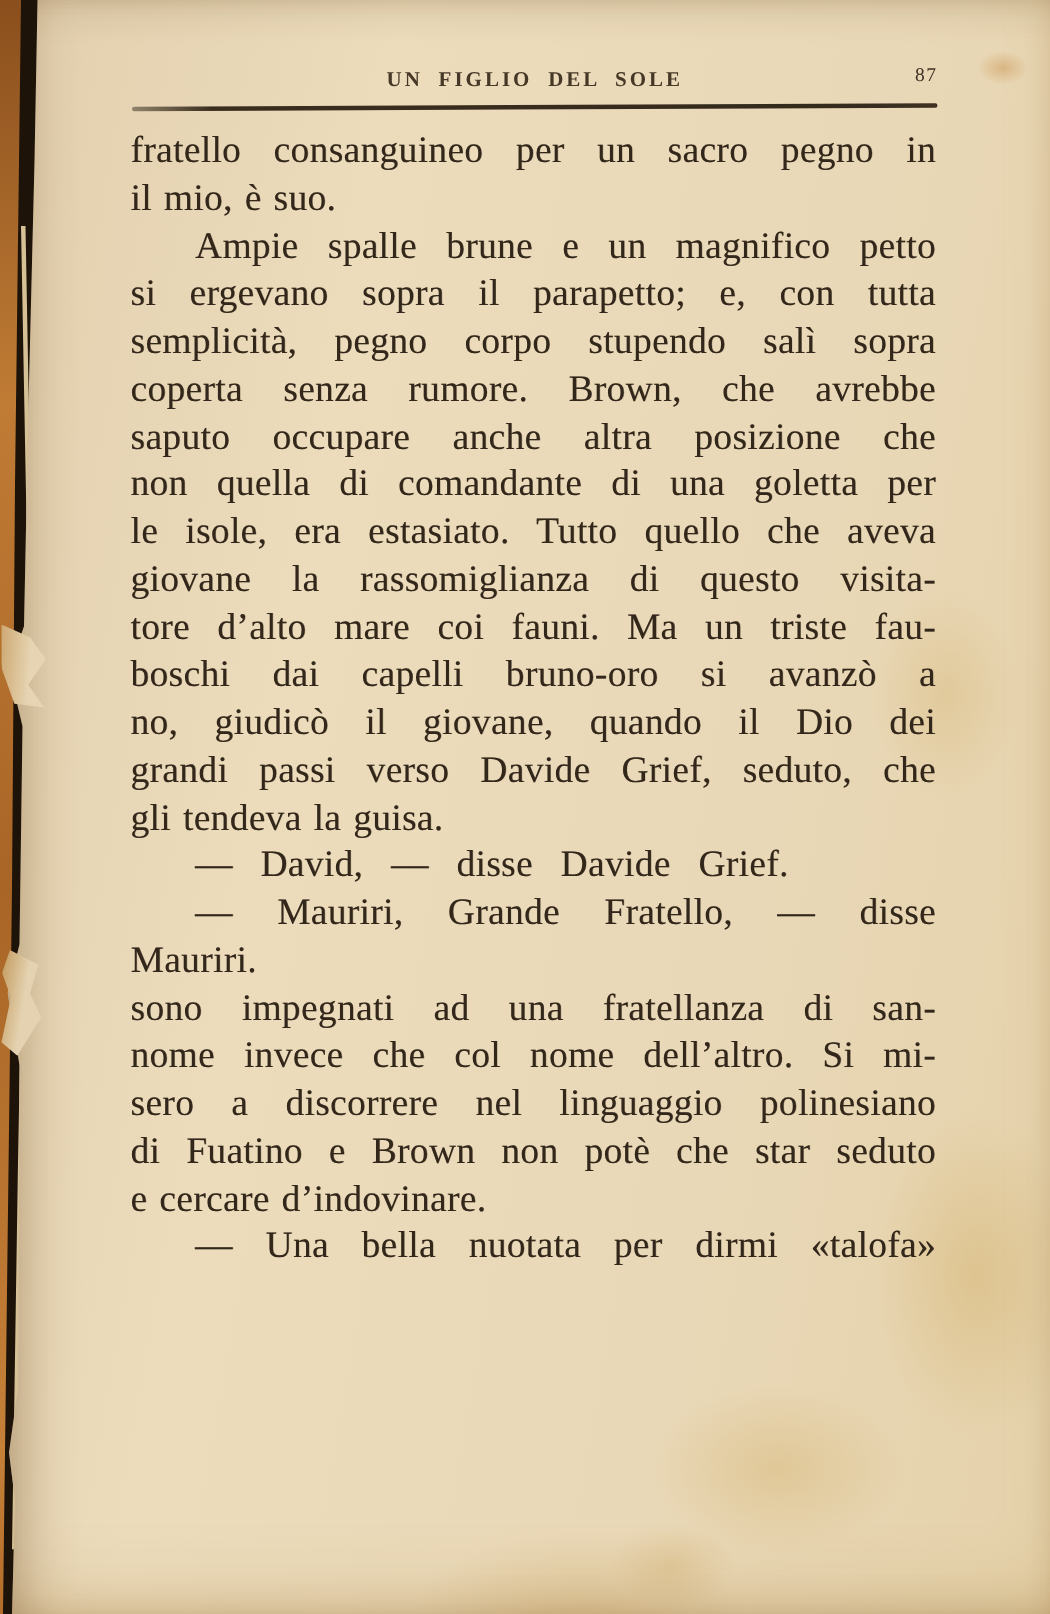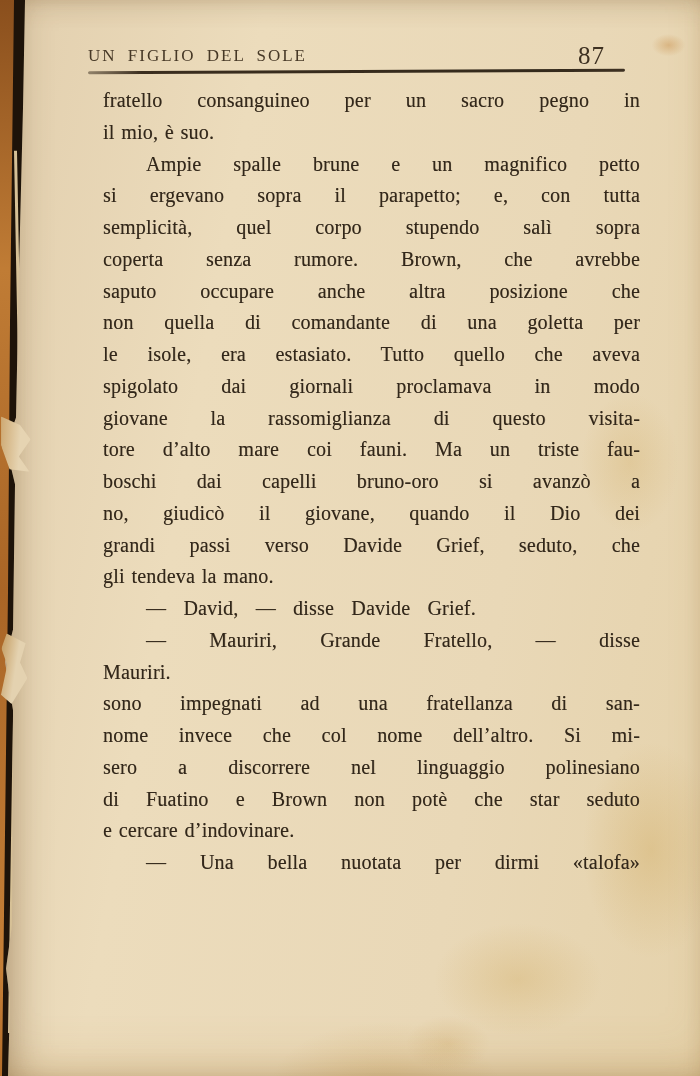--- a/index.html
+++ b/index.html
@@ -58,39 +58,39 @@
       inset 28px 0 40px -18px rgba(100, 65, 25, 0.45),
       inset -6px 0 22px -12px rgba(130, 92, 45, 0.22),
       inset 0 -28px 55px -26px rgba(172, 122, 45, 0.30),
       inset 0 16px 34px -22px rgba(120, 85, 40, 0.22);
   }
 
   
   .header-row { position: absolute; top: 44px; left: 88px; width: 537px; height: 26px; }
   .header-title {
     position: absolute; left: 0; width: 100%; top: 2px;
-    text-align: left; font-size: 17px; font-weight: normal;
+    text-align: center; font-size: 14px; font-weight: bold;
     letter-spacing: 2px; word-spacing: 5px;
     color: #463826;
   }
   .page-num {
-    position: absolute; right: 20px; top: -2px;
-    font-size: 25px; color: #3e3122; letter-spacing: 1px;
+    position: absolute; right: 0; top: -2px;
+    font-size: 13px; color: #3e3122; letter-spacing: 1px;
   }
   .rule {
     position: absolute; top: 70px; left: 88px; width: 537px; height: 3px;
     background: linear-gradient(90deg, rgba(62,49,34,0.5), #3a2d1e 10%, #342a1c 85%, #3e3122);
     border-radius: 2px;
     transform: rotate(-0.25deg);
   }
 
   
   .text-block {
     position: absolute; top: 85px; left: 87px; width: 537px;
-    font-size: 20px; color: #32271a; margin-left: 16px;
+    font-size: 25px; color: #32271a;
   }
   .line {
     height: 31.75px; line-height: 31.75px;
     letter-spacing: 0.2px; word-spacing: 1.5px;
     text-align: justify; text-align-last: left;
     white-space: nowrap;
     text-shadow: 0.3px 0.3px 0.2px rgba(50, 38, 22, 0.4);
   }
   .line.j { text-align-last: justify; white-space: normal; }
   .line.ind { text-indent: 43px; }
@@ -109,32 +109,31 @@
     <div class="page-num">87</div>
   </div>
 
   <div class="rule"></div>
 
   <div class="text-block">
       <div class="line j">fratello consanguineo per un sacro pegno in</div>
       <div class="line">il mio, è suo.</div>
       <div class="line j ind">Ampie spalle brune e un magnifico petto</div>
       <div class="line j">si ergevano sopra il parapetto; e, con tutta</div>
-      <div class="line j">semplicità, quel corpo stupendo salì sopra</div>
+      <div class="line j">semplicità, pegno corpo stupendo salì sopra</div>
       <div class="line j">coperta senza rumore. Brown, che avrebbe</div>
       <div class="line j">saputo occupare anche altra posizione che</div>
       <div class="line j">non quella di comandante di una goletta per</div>
       <div class="line j">le isole, era estasiato. Tutto quello che aveva</div>
-      <div class="line j">spigolato dai giornali proclamava in modo</div>
       <div class="line j">giovane la rassomiglianza di questo visita-</div>
       <div class="line j">tore d’alto mare coi fauni. Ma un triste fau-</div>
       <div class="line j">boschi dai capelli bruno-oro si avanzò a</div>
       <div class="line j">no, giudicò il giovane, quando il Dio dei</div>
       <div class="line j">grandi passi verso Davide Grief, seduto, che</div>
-      <div class="line">gli tendeva la mano.</div>
+      <div class="line">gli tendeva la guisa.</div>
       <div class="line ind loose">— David, — disse Davide Grief.</div>
       <div class="line j ind">— Mauriri, Grande Fratello, — disse</div>
       <div class="line">Mauriri.</div>
       <div class="line j">sono impegnati ad una fratellanza di san-</div>
       <div class="line j">nome invece che col nome dell’altro. Si mi-</div>
       <div class="line j">sero a discorrere nel linguaggio polinesiano</div>
       <div class="line j">di Fuatino e Brown non potè che star seduto</div>
       <div class="line">e cercare d’indovinare.</div>
       <div class="line j ind">— Una bella nuotata per dirmi «talofa»</div>
     </div>

